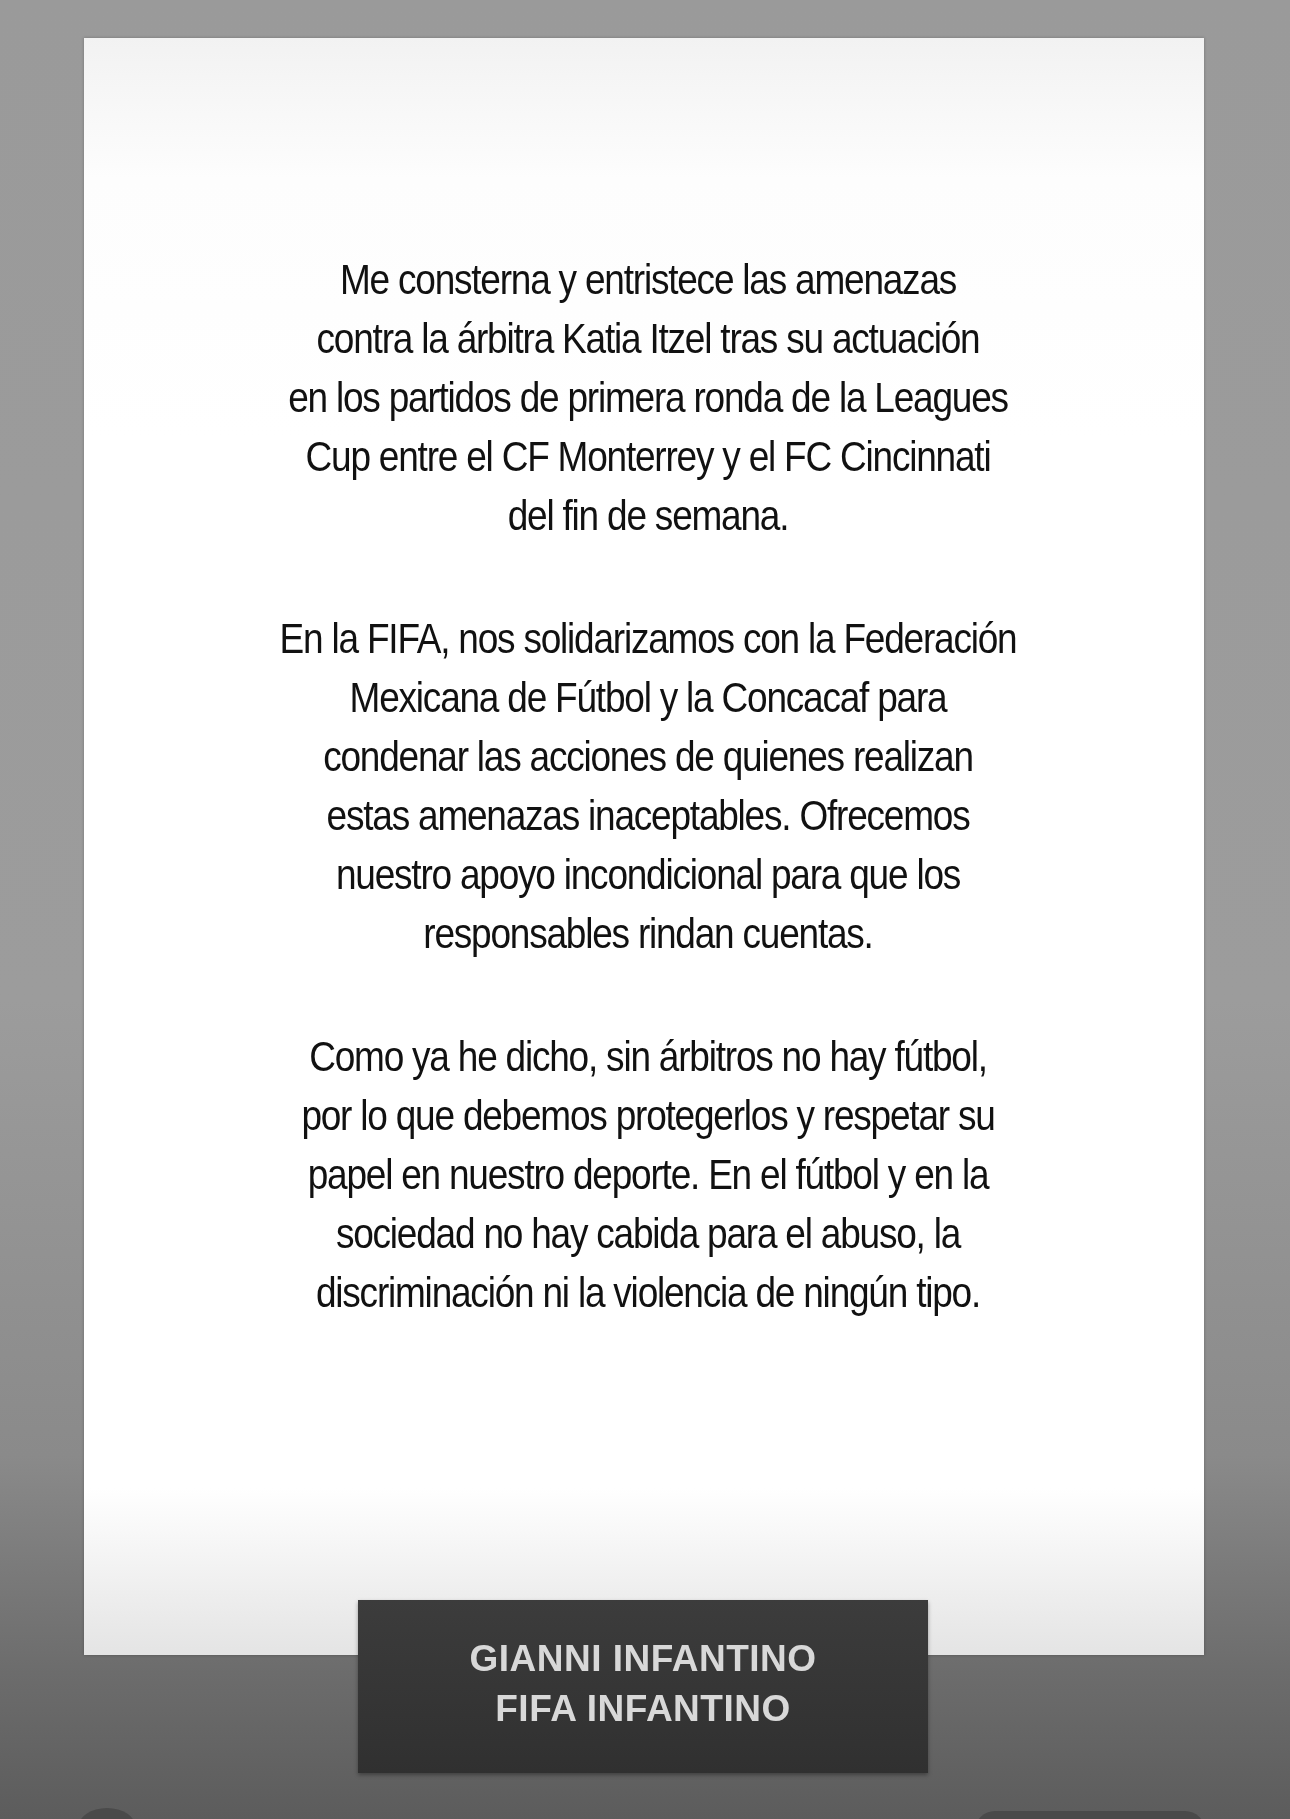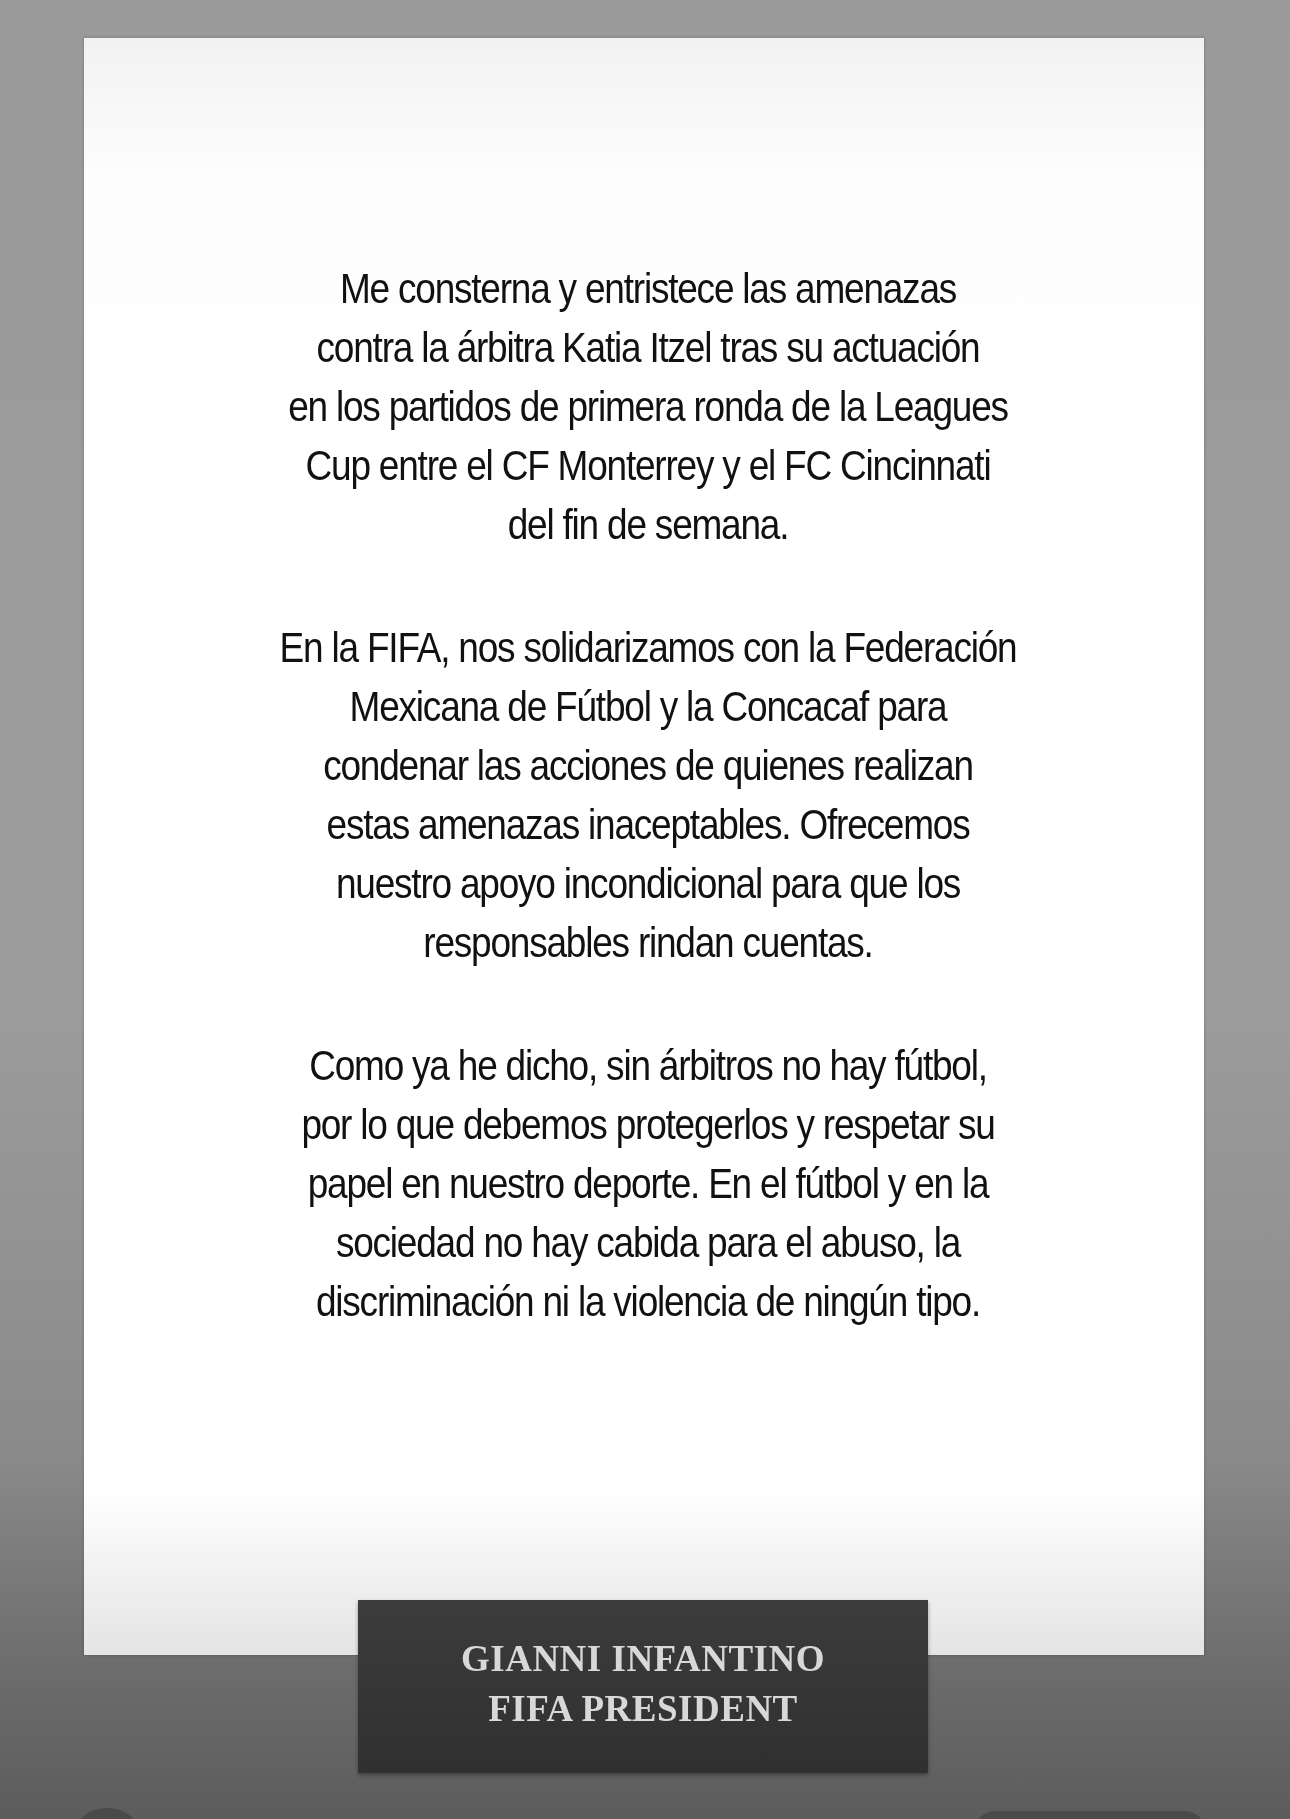--- a/index.html
+++ b/index.html
@@ -25,21 +25,21 @@
     }
     .statement {
       position: absolute;
       left: 0;
       top: 212px;
       width: 1120px;
       text-align: center;
       color: #111;
     }
     .paragraph {
-      margin: 9px 0 64px 0;
+      margin: 0 0 64px 0;
       font-family: "Liberation Sans Narrow", "Liberation Sans", sans-serif;
       padding-left: 8px;
     }
     .line {
       display: block;
       font-size: 43px;
       line-height: 59px;
       letter-spacing: -1.4px;
       transform: scaleX(0.86);
       transform-origin: center;
@@ -49,21 +49,20 @@
       position: absolute;
       left: 358px;
       top: 1600px;
       width: 570px;
       height: 173px;
       background: linear-gradient(to bottom, #3c3c3c, #303030);
       box-shadow: 0 2px 4px rgba(0,0,0,0.35);
       text-align: center;
       color: #d8d8d8;
       font-weight: bold;
-      font-family: Liberation Serif, serif;
     }
     .sig-name {
       display: block;
       margin-top: 34px;
       font-size: 37px;
       line-height: 50px;
       letter-spacing: 0.5px;
     }
     .sig-title {
       display: block;
@@ -115,17 +114,17 @@
       <span class="line">por lo que debemos protegerlos y respetar su</span>
       <span class="line">papel en nuestro deporte. En el fútbol y en la</span>
       <span class="line">sociedad no hay cabida para el abuso, la</span>
       <span class="line">discriminación ni la violencia de ningún tipo.</span>
     </p>
   </div>
 </div>
 
 <div class="signature">
   <span class="sig-name">GIANNI INFANTINO</span>
-  <span class="sig-title">FIFA PRESIDENT</span>
+  <span class="sig-title">FIFA INFANTINO</span>
 </div>
 
 <div class="overlay-left"></div>
 <div class="overlay-right"></div>
 
 </body></html>

